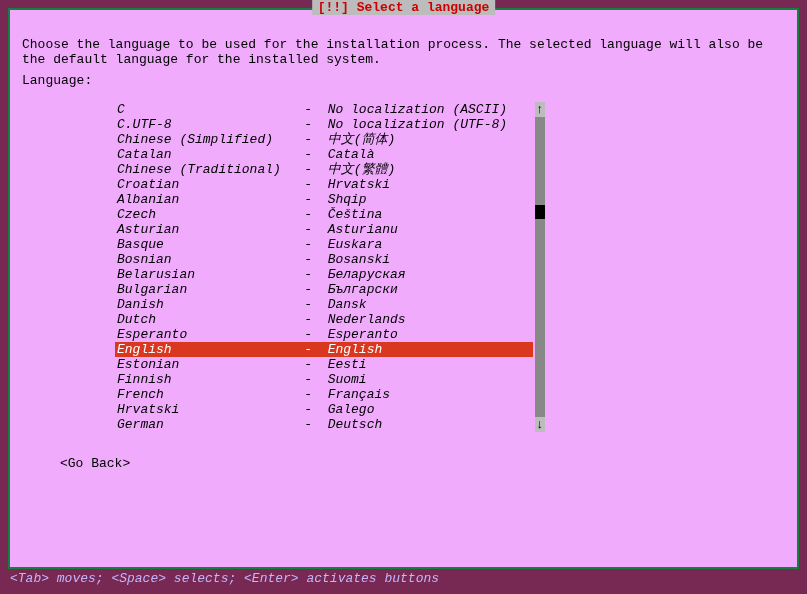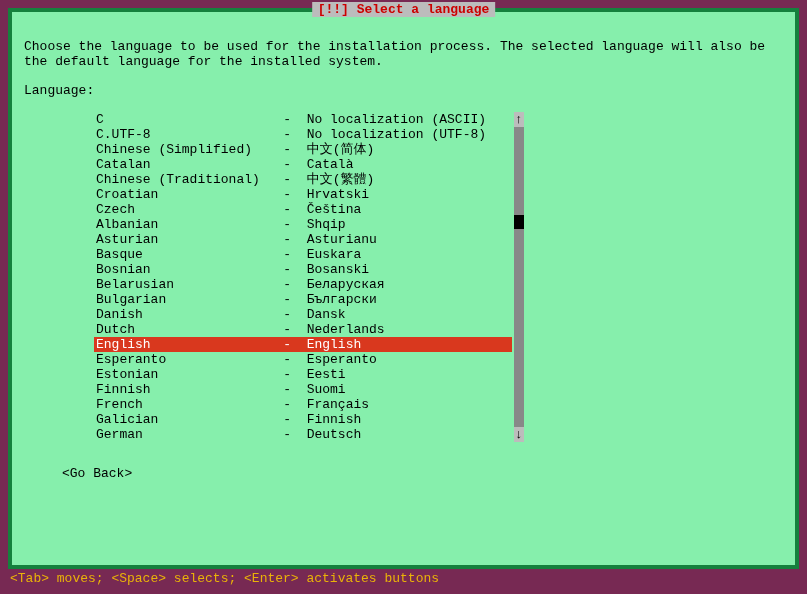--- a/index.html
+++ b/index.html
@@ -15,46 +15,47 @@
     height: 594px;
     overflow: hidden;
   }
   .outer {
     padding: 8px;
     height: 100%;
     display: flex;
     flex-direction: column;
   }
   .dialog {
-    background: #86efac;
-    border: 4px solid #15803d;
+    background: #f0abfc;
+    border: 2px solid #15803d;
     padding: 14px 12px;
     flex: 1;
     position: relative;
   }
   .title {
     position: absolute;
     top: -10px;
     left: 50%;
     transform: translateX(-50%);
     background: #bcbcbc;
     padding: 0 6px;
     color: #cc0000;
     font-weight: bold;
     white-space: pre;
   }
   .instruction {
     white-space: pre-wrap;
     margin-top: 13px;
   }
-  .label { margin-top: 14px; margin-bottom: 14px; }
+  .label { margin-top: 6px; margin-bottom: 14px; }
   .list-area {
     display: flex;
-    margin-left: 70px;
+    margin-left: 93px;
     width: 430px;
+    font-style: italic;
   }
   .list {
     flex: 1;
   }
   .row {
     white-space: pre;
     padding: 0 2px;
     cursor: pointer;
   }
   .row.selected {
@@ -80,56 +81,57 @@
   }
   .scroll .track { flex:1; background:#888; width:100%; position:relative;}
   .scroll .thumb { position:absolute; top:88px; height:14px; width:100%; background:#000; }
   .goback {
     margin-top: 24px;
     margin-left: 38px;
     white-space: pre;
     cursor: pointer;
   }
   .helpbar {
-    color: #eab308;
+    color: #c4b5fd;
     padding: 2px 0 0 2px;
     white-space: pre;
+    font-style: italic;
   }
 </style>
 </head>
 <body>
 
 <div class="outer">
   <div class="dialog">
     <div class="title">[!!] Select a language</div>
     <div class="instruction">Choose the language to be used for the installation process. The selected language will also be the default language for the installed system.</div>
     <div class="label">Language:</div>
     <div class="list-area">
       <div class="list" id="lang-list">
           <div class="row">C                       -  No localization (ASCII)</div>
           <div class="row">C.UTF-8                 -  No localization (UTF-8)</div>
           <div class="row">Chinese (Simplified)    -  中文(简体)</div>
           <div class="row">Catalan                 -  Català</div>
           <div class="row">Chinese (Traditional)   -  中文(繁體)</div>
           <div class="row">Croatian                -  Hrvatski</div>
+          <div class="row">Albanian                -  Shqip</div>
           <div class="row">Czech                   -  Čeština</div>
-          <div class="row">Albanian                -  Shqip</div>
           <div class="row">Asturian                -  Asturianu</div>
           <div class="row">Basque                  -  Euskara</div>
           <div class="row">Bosnian                 -  Bosanski</div>
           <div class="row">Belarusian              -  Беларуская</div>
           <div class="row">Bulgarian               -  Български</div>
           <div class="row">Danish                  -  Dansk</div>
           <div class="row">Dutch                   -  Nederlands</div>
+          <div class="row">Esperanto               -  Esperanto</div>
           <div class="row selected">English                 -  English</div>
-          <div class="row">Esperanto               -  Esperanto</div>
           <div class="row">Estonian                -  Eesti</div>
           <div class="row">Finnish                 -  Suomi</div>
           <div class="row">French                  -  Français</div>
-          <div class="row">Galician                -  Finnish</div>
+          <div class="row">Hrvatski                -  Galego</div>
           <div class="row">German                  -  Deutsch</div>
         </div>
       <div class="scroll">
         <div class="arrow-up">↑</div>
         <div class="track">
             <div class="thumb"></div>
           </div>
         <div class="arrow-down">↓</div>
       </div>
     </div>

